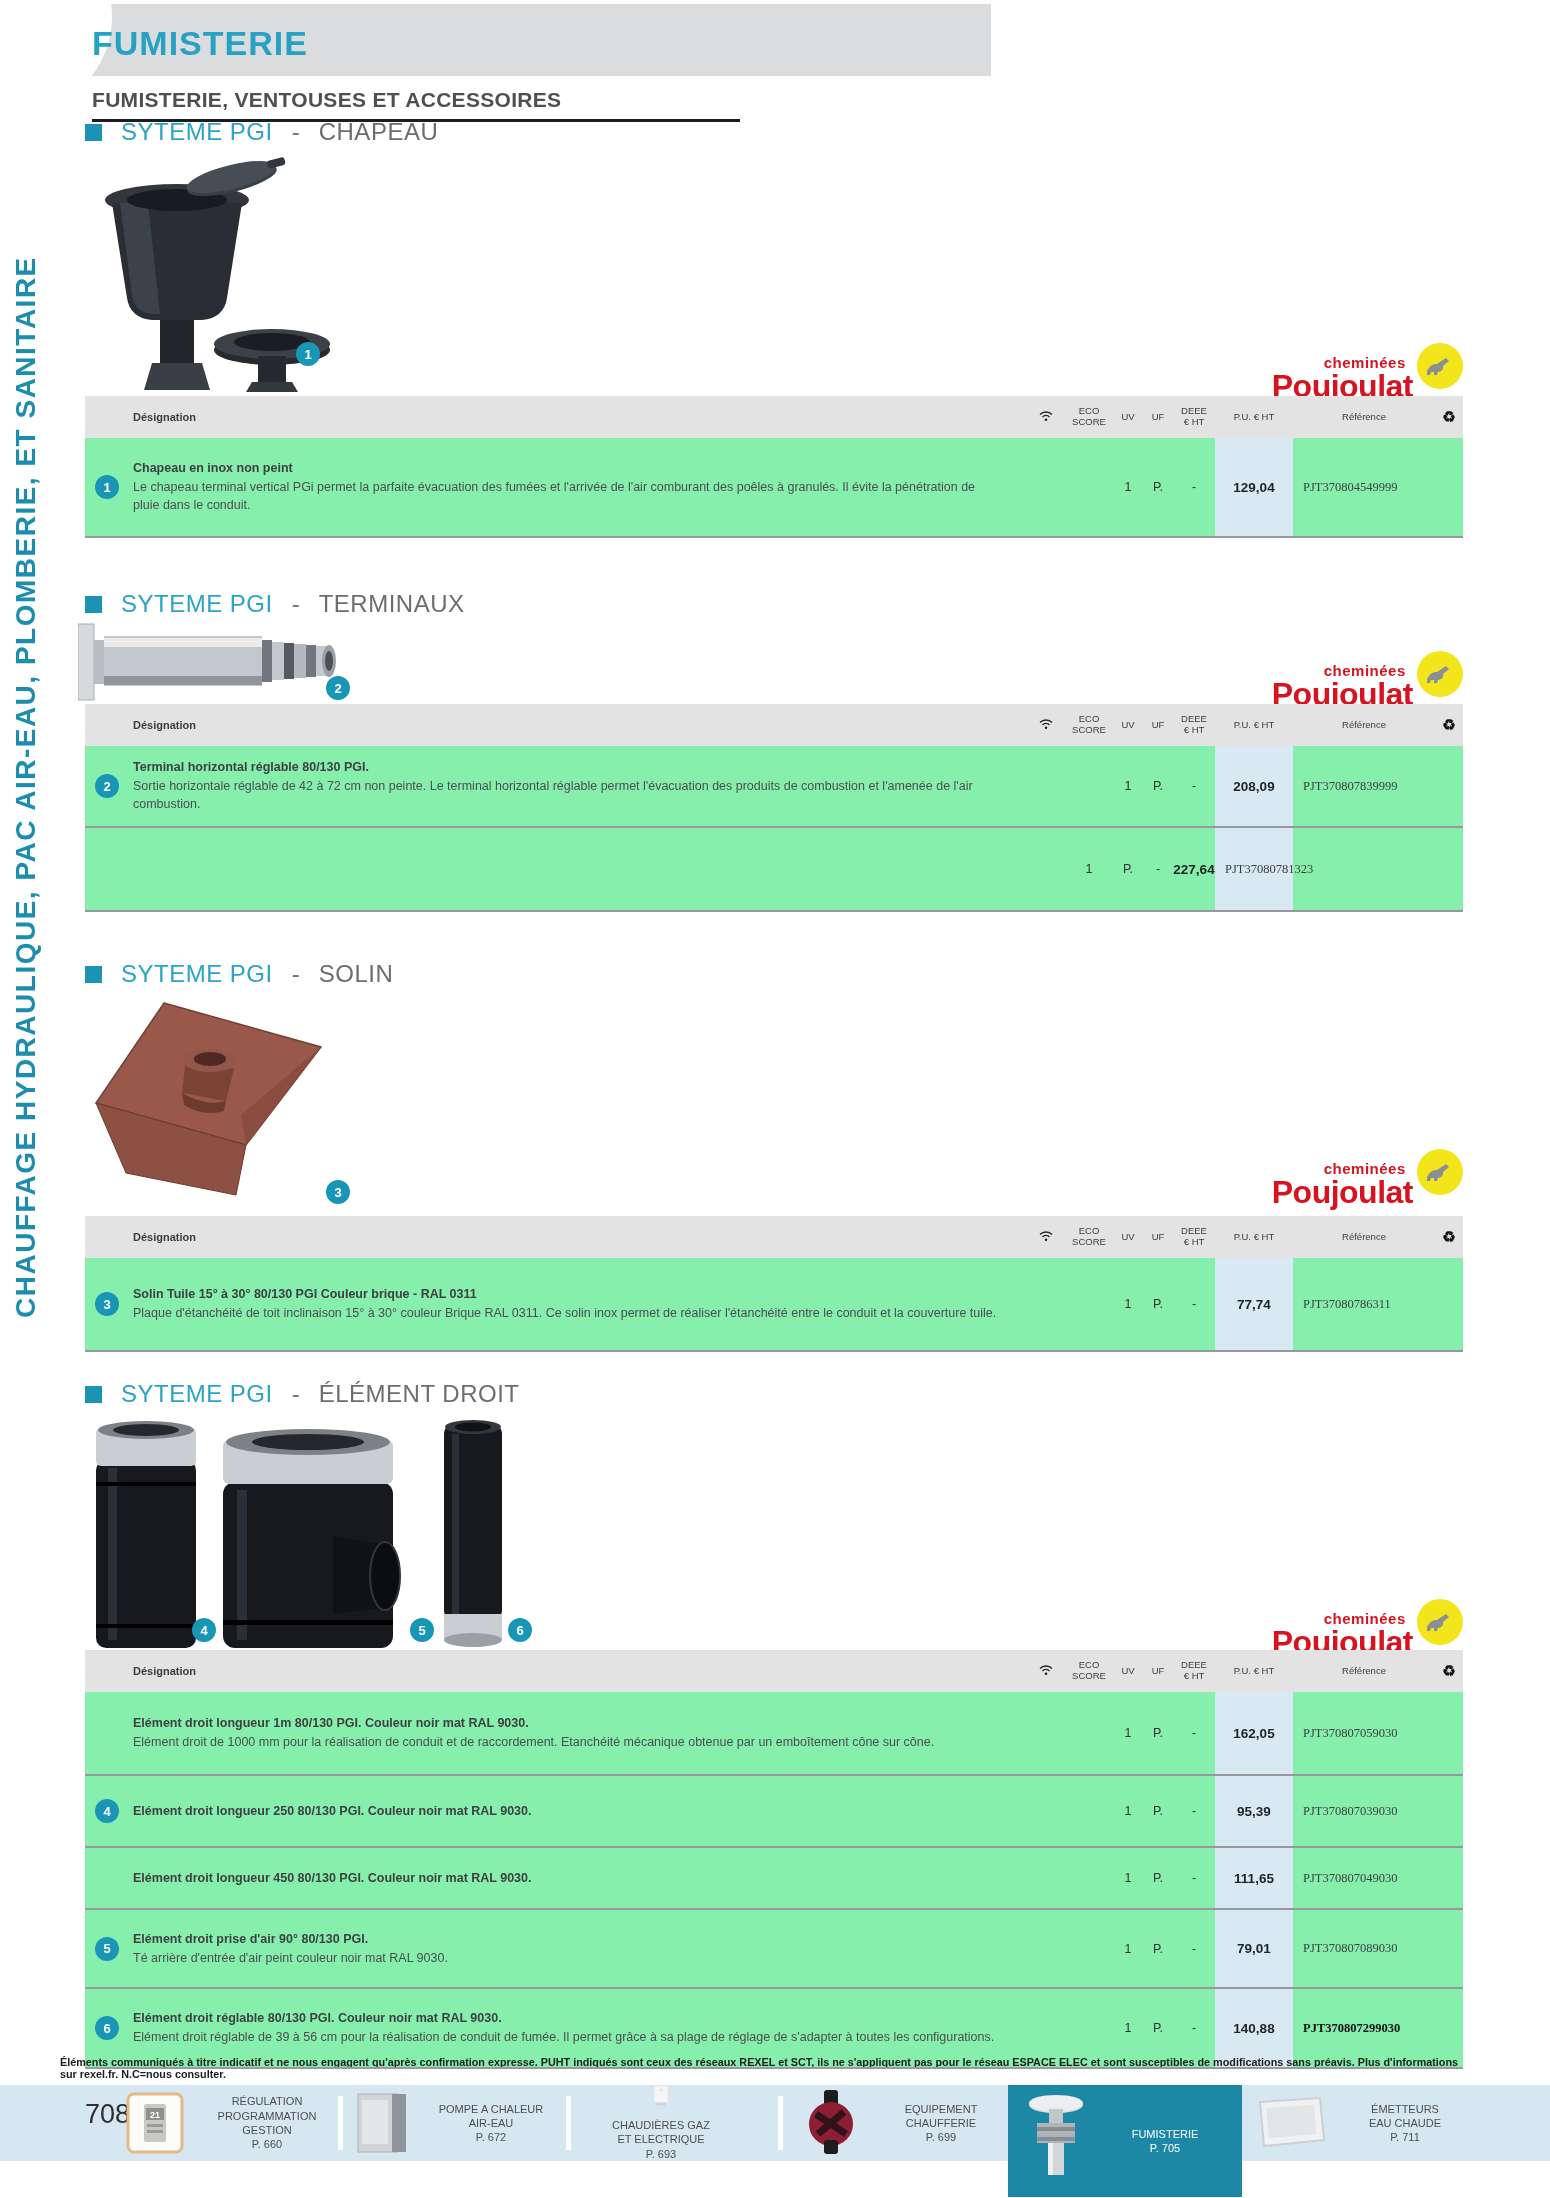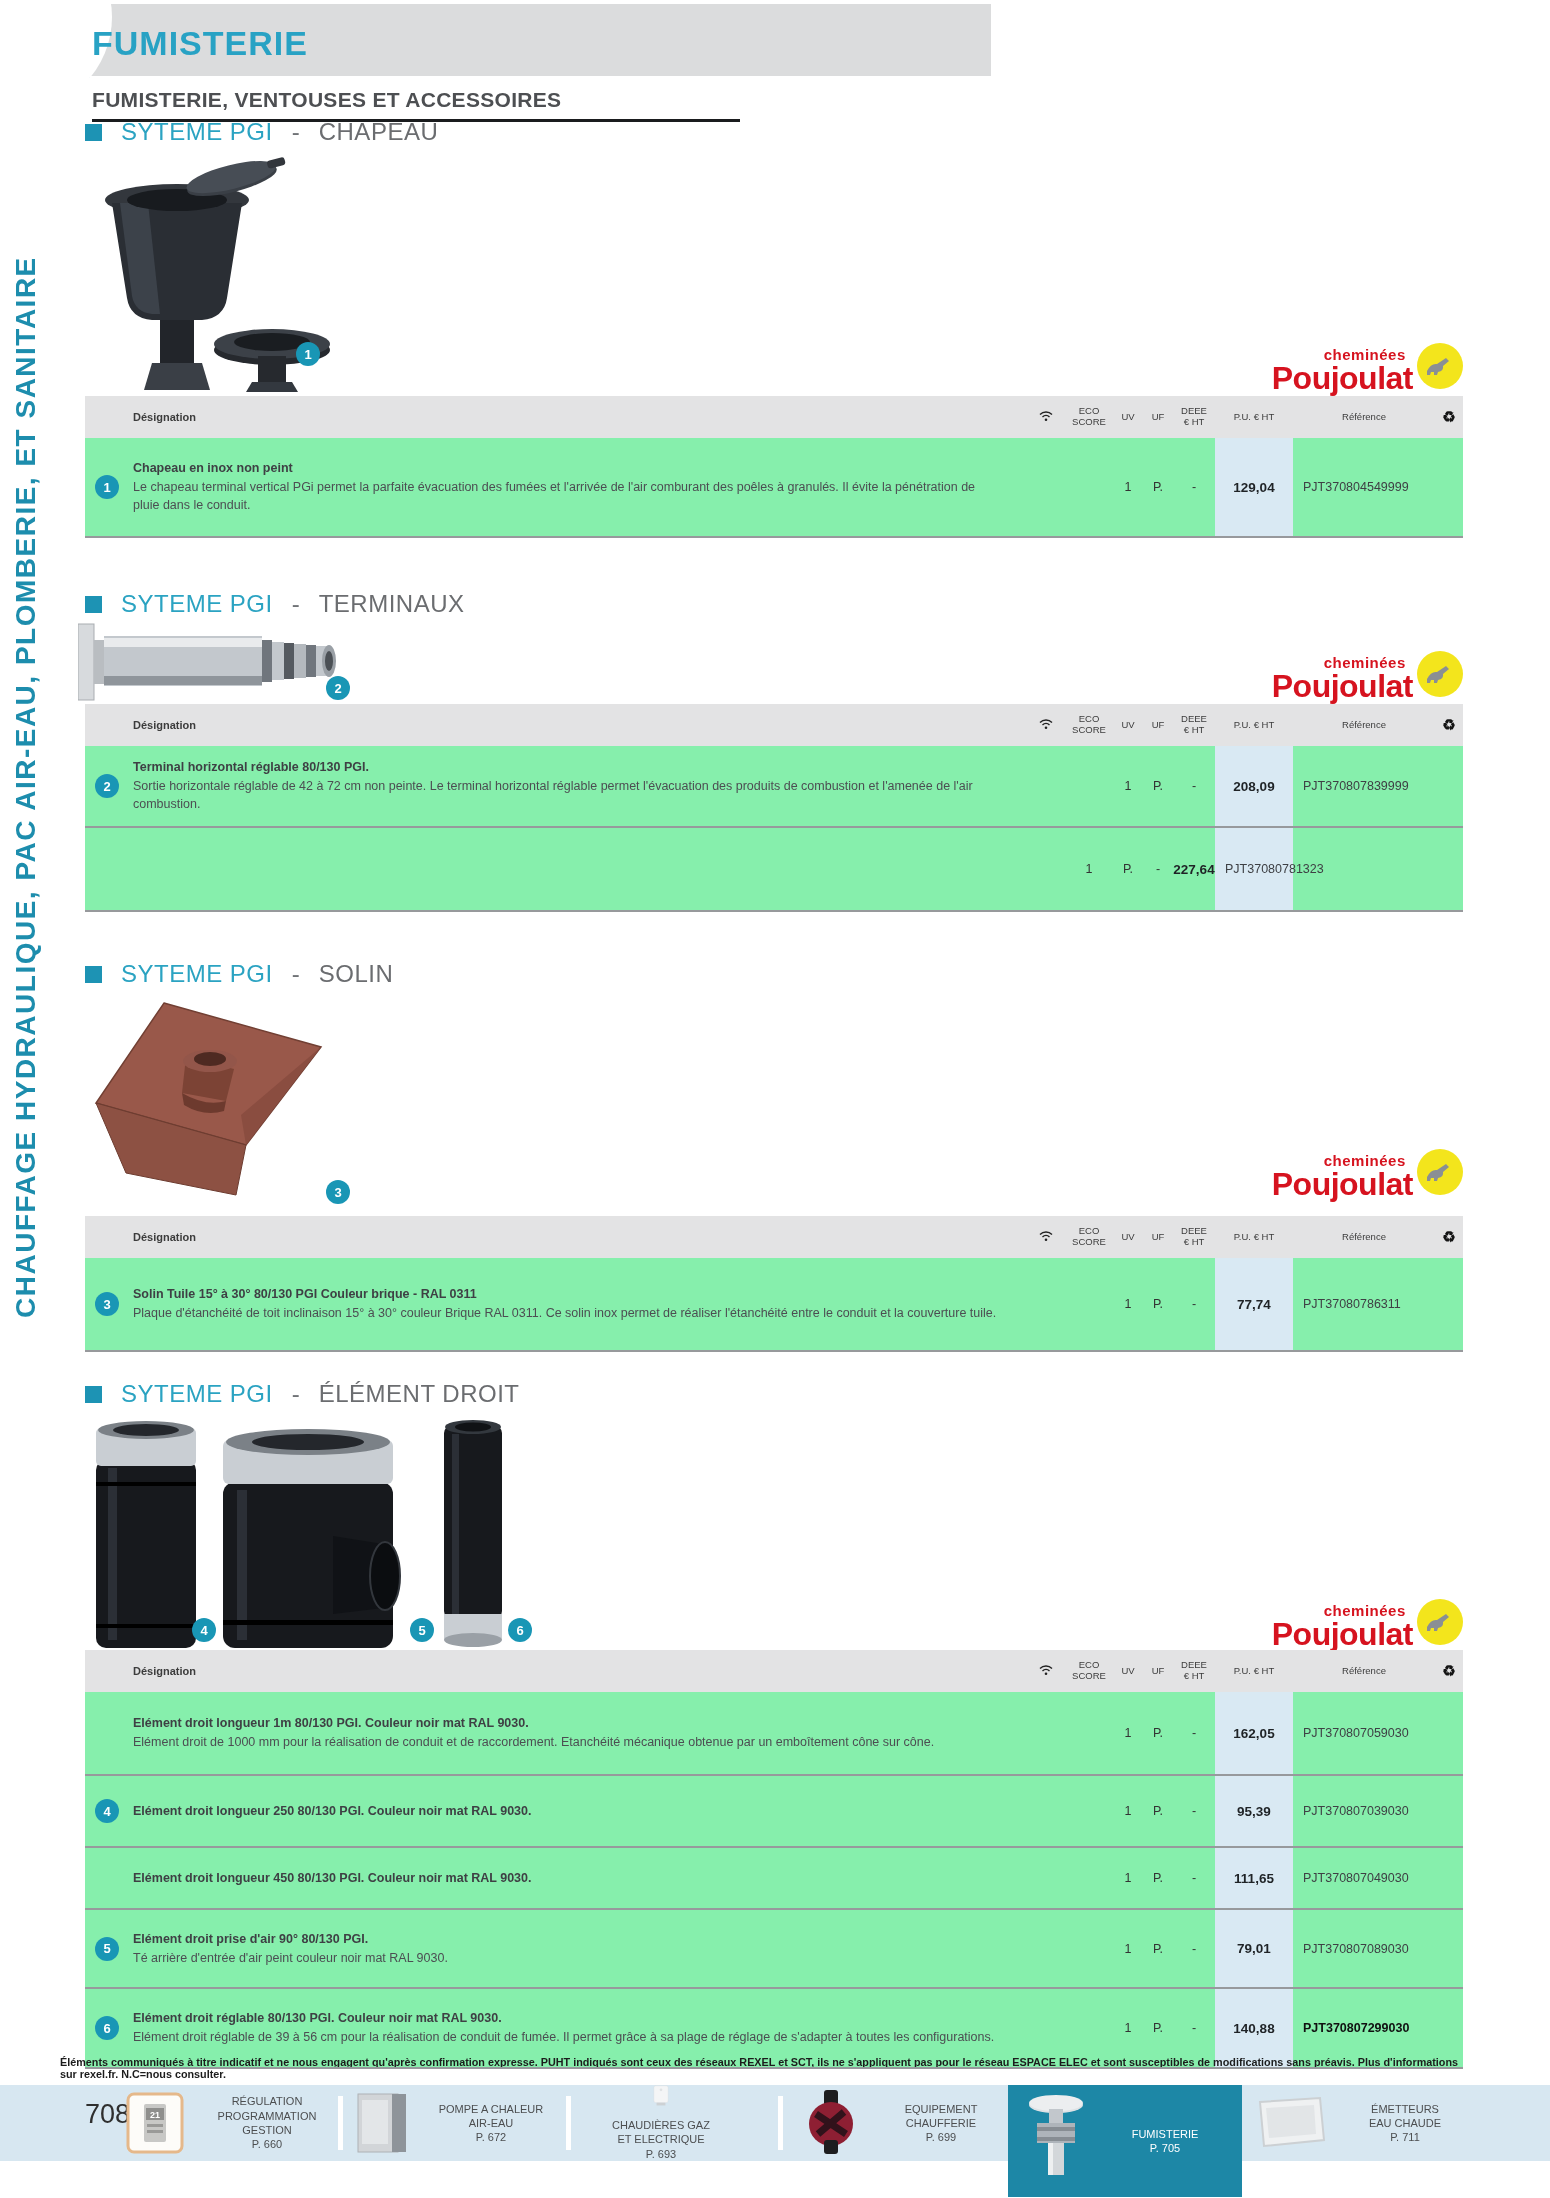--- a/index.html
+++ b/index.html
@@ -24,21 +24,21 @@
 
   
   .sec-title{position:absolute;display:flex;align-items:center;gap:19px;font-size:24px;}
   .sec-sq{width:17px;height:17px;background:#1d93b4;flex:none;}
   .sec-kicker{color:#2ba3c2;letter-spacing:.5px;}
   .sec-sep{color:#707376;}
   .sec-name{color:#6b6d70;letter-spacing:.5px;}
 
   
   .pj{position:absolute;width:205px;height:54px;}
-  .pj-lines{position:absolute;right:50px;top:9px;text-align:left;}
+  .pj-lines{position:absolute;right:50px;top:17px;text-align:left;}
   .pj-small{font-size:15px;font-weight:800;color:#d6131f;letter-spacing:.5px;line-height:.85;padding-left:52px;}
   .pj-big{font-size:32px;font-weight:800;color:#d6131f;line-height:1;letter-spacing:-.5px;}
   .pj-circ{position:absolute;right:0;top:3px;width:46px;height:46px;border-radius:50%;background:#f3e51c;
            display:flex;align-items:center;justify-content:center;}
 
   
   .ptable{position:absolute;left:85px;width:1378px;background:#86efac;}
   .ptable::after{content:"";position:absolute;top:42px;bottom:0;right:170px;width:78px;background:#d9e9f3;}
   .thead{display:grid;grid-template-columns:44px 1fr 38px 48px 30px 30px 42px 78px 142px 28px;
          height:42px;background:#e3e3e4;align-items:center;}
@@ -50,21 +50,21 @@
         align-items:center;border-bottom:2px solid #97999c;}
   .badge{width:24px;height:24px;border-radius:50%;background:#1996b5;color:#fff;font-size:13px;
          font-weight:bold;display:flex;align-items:center;justify-content:center;margin:0 auto;}
   .badge-abs{position:absolute;width:24px;height:24px;border-radius:50%;background:#1996b5;color:#fff;
              font-size:13px;font-weight:bold;display:flex;align-items:center;justify-content:center;z-index:6;}
   .des-cell{padding:10px 24px 10px 4px;}
   .des-title{font-size:12.5px;font-weight:bold;color:#3e4044;line-height:1.5;}
   .des-desc{font-size:12.5px;color:#4c4e52;line-height:1.5;}
   .val{font-size:12.5px;color:#333;text-align:center;}
   .price{font-size:13.5px;font-weight:bold;color:#1f2326;text-align:center;}
-  .refc{font-size:12.5px;color:#3e4044;padding-left:10px;}
+  .refc{font-size:12.5px;color:#3e4044;padding-left:10px;font-family:Liberation Serif, serif;}
   .ref-bold{font-weight:bold;color:#101010;}
 
   .prod{position:absolute;}
 
   
   .disclaimer{position:absolute;left:60px;top:2056px;width:1410px;font-size:10.8px;font-weight:bold;
               color:#1c1c1c;}
 
   
   .footer-bar{position:absolute;left:0;top:2085px;width:1550px;height:76px;background:#d7e7f1;}

